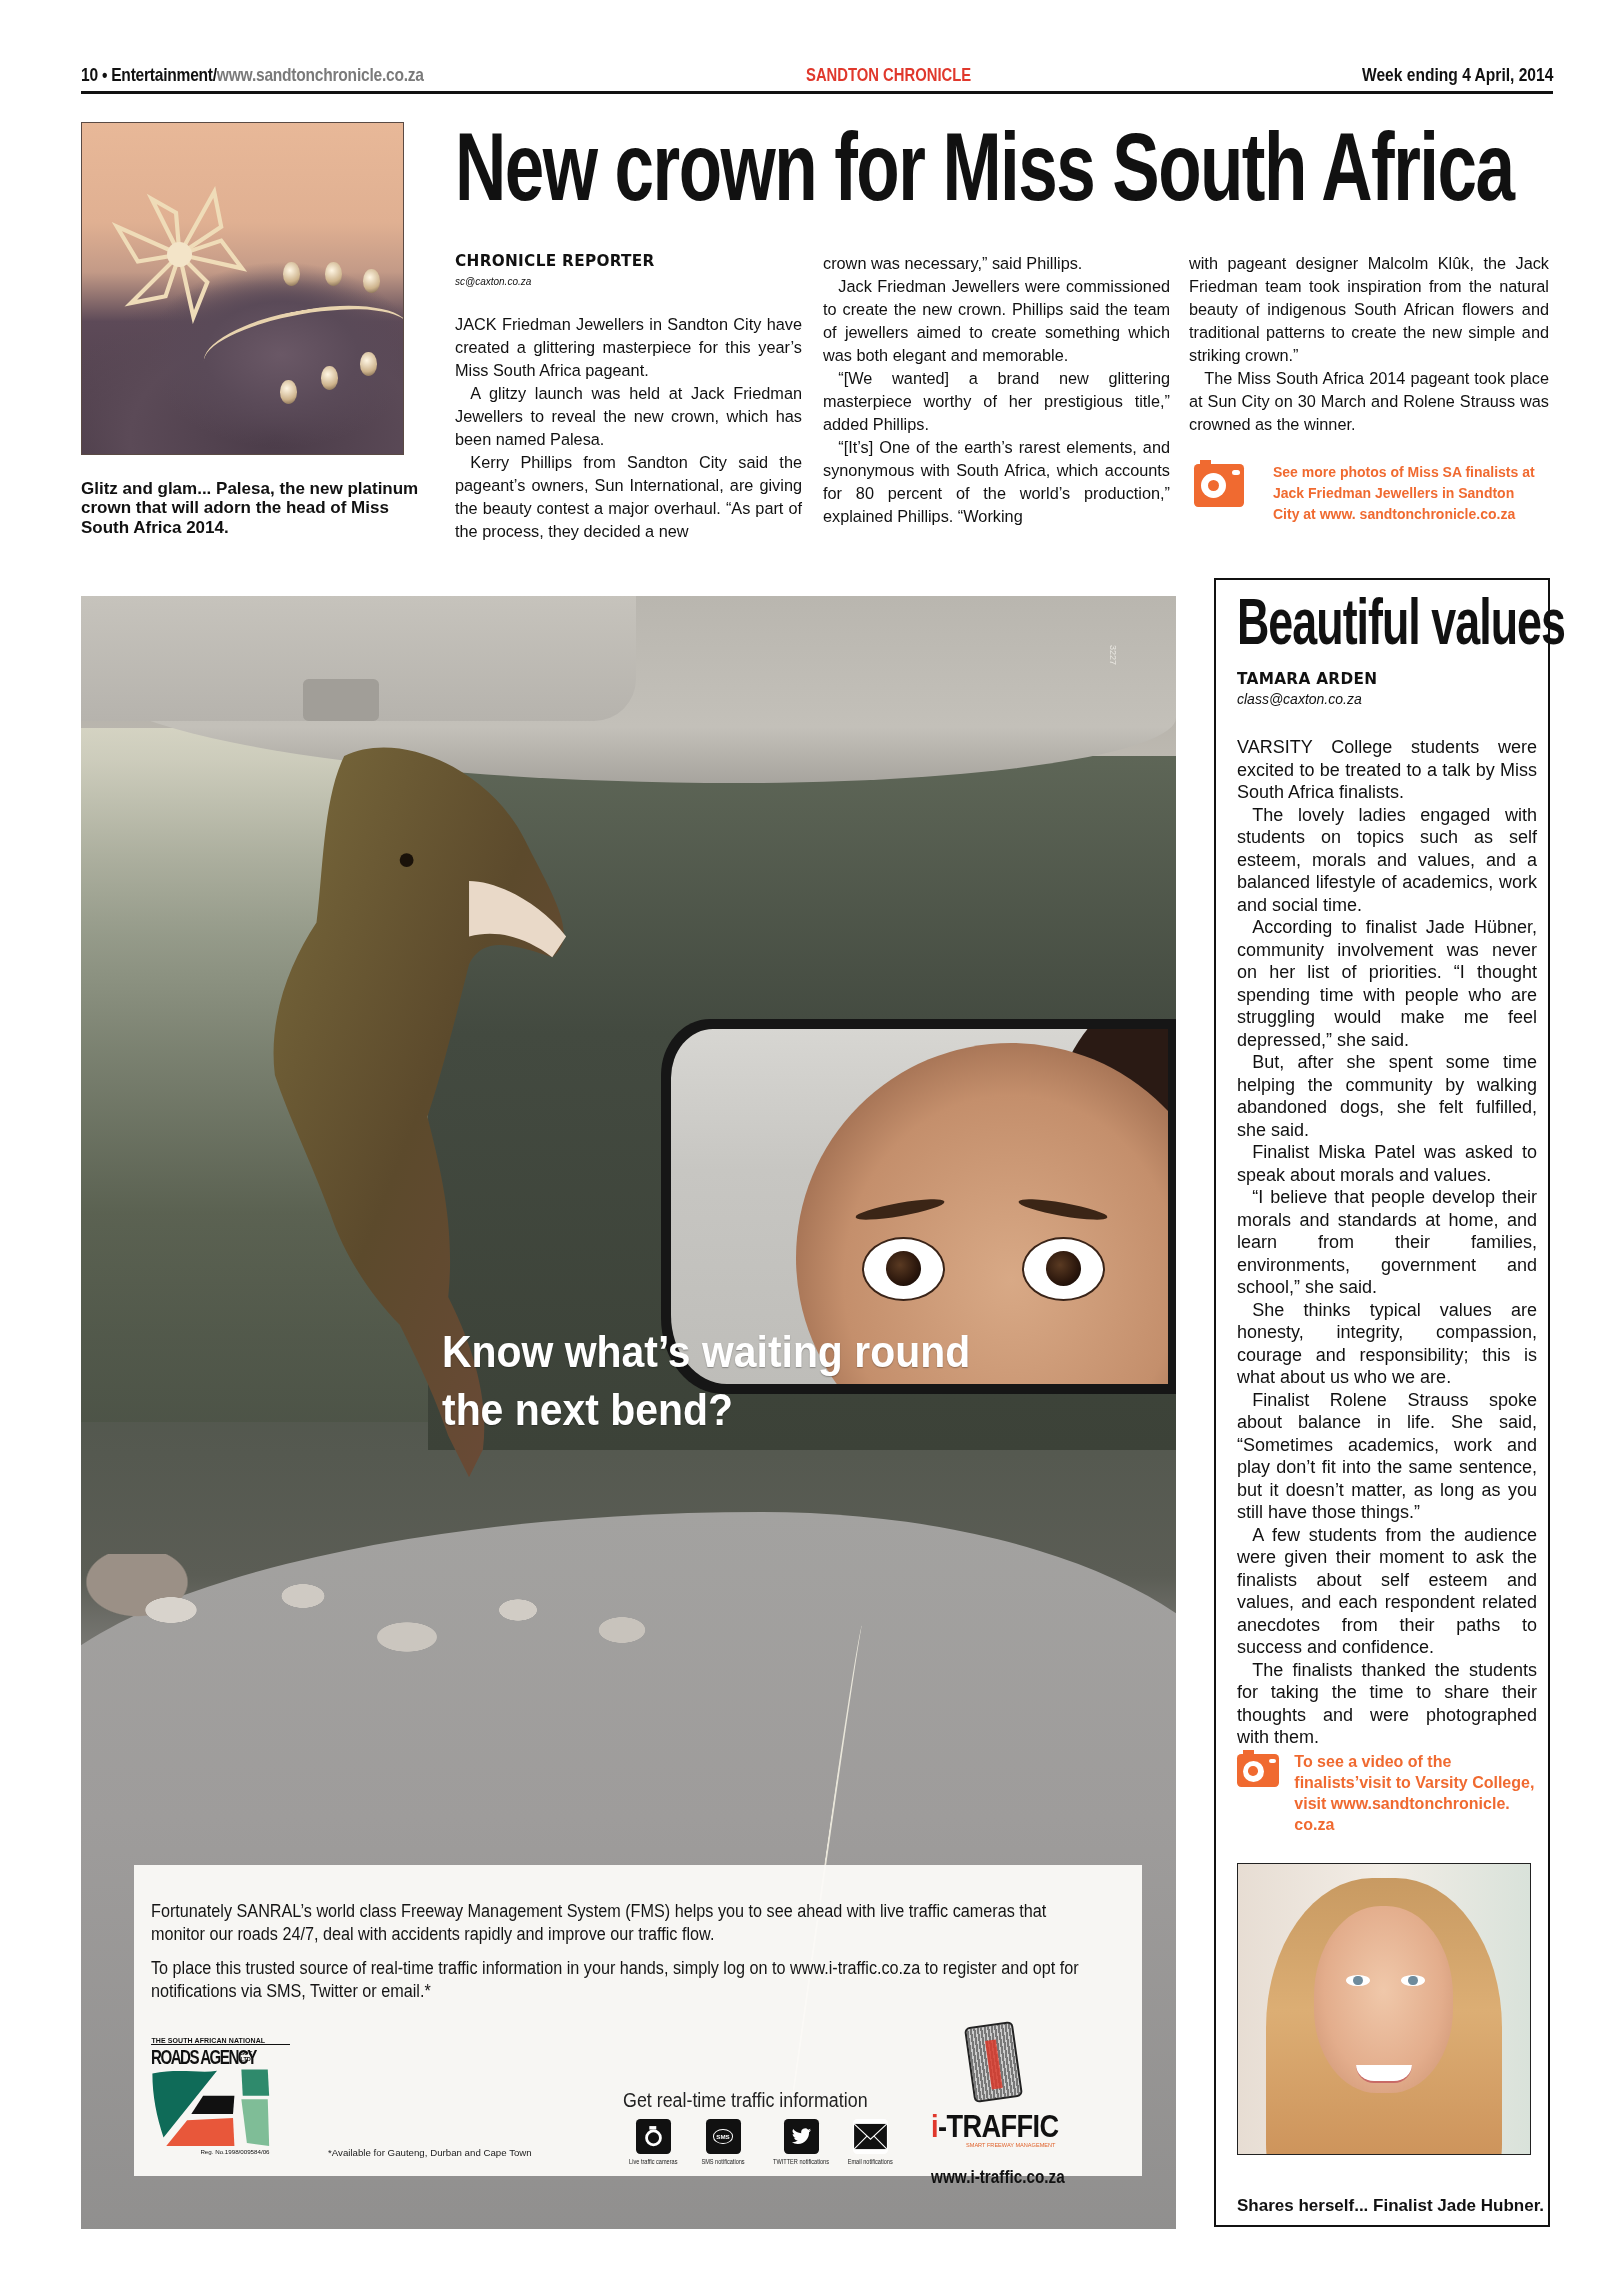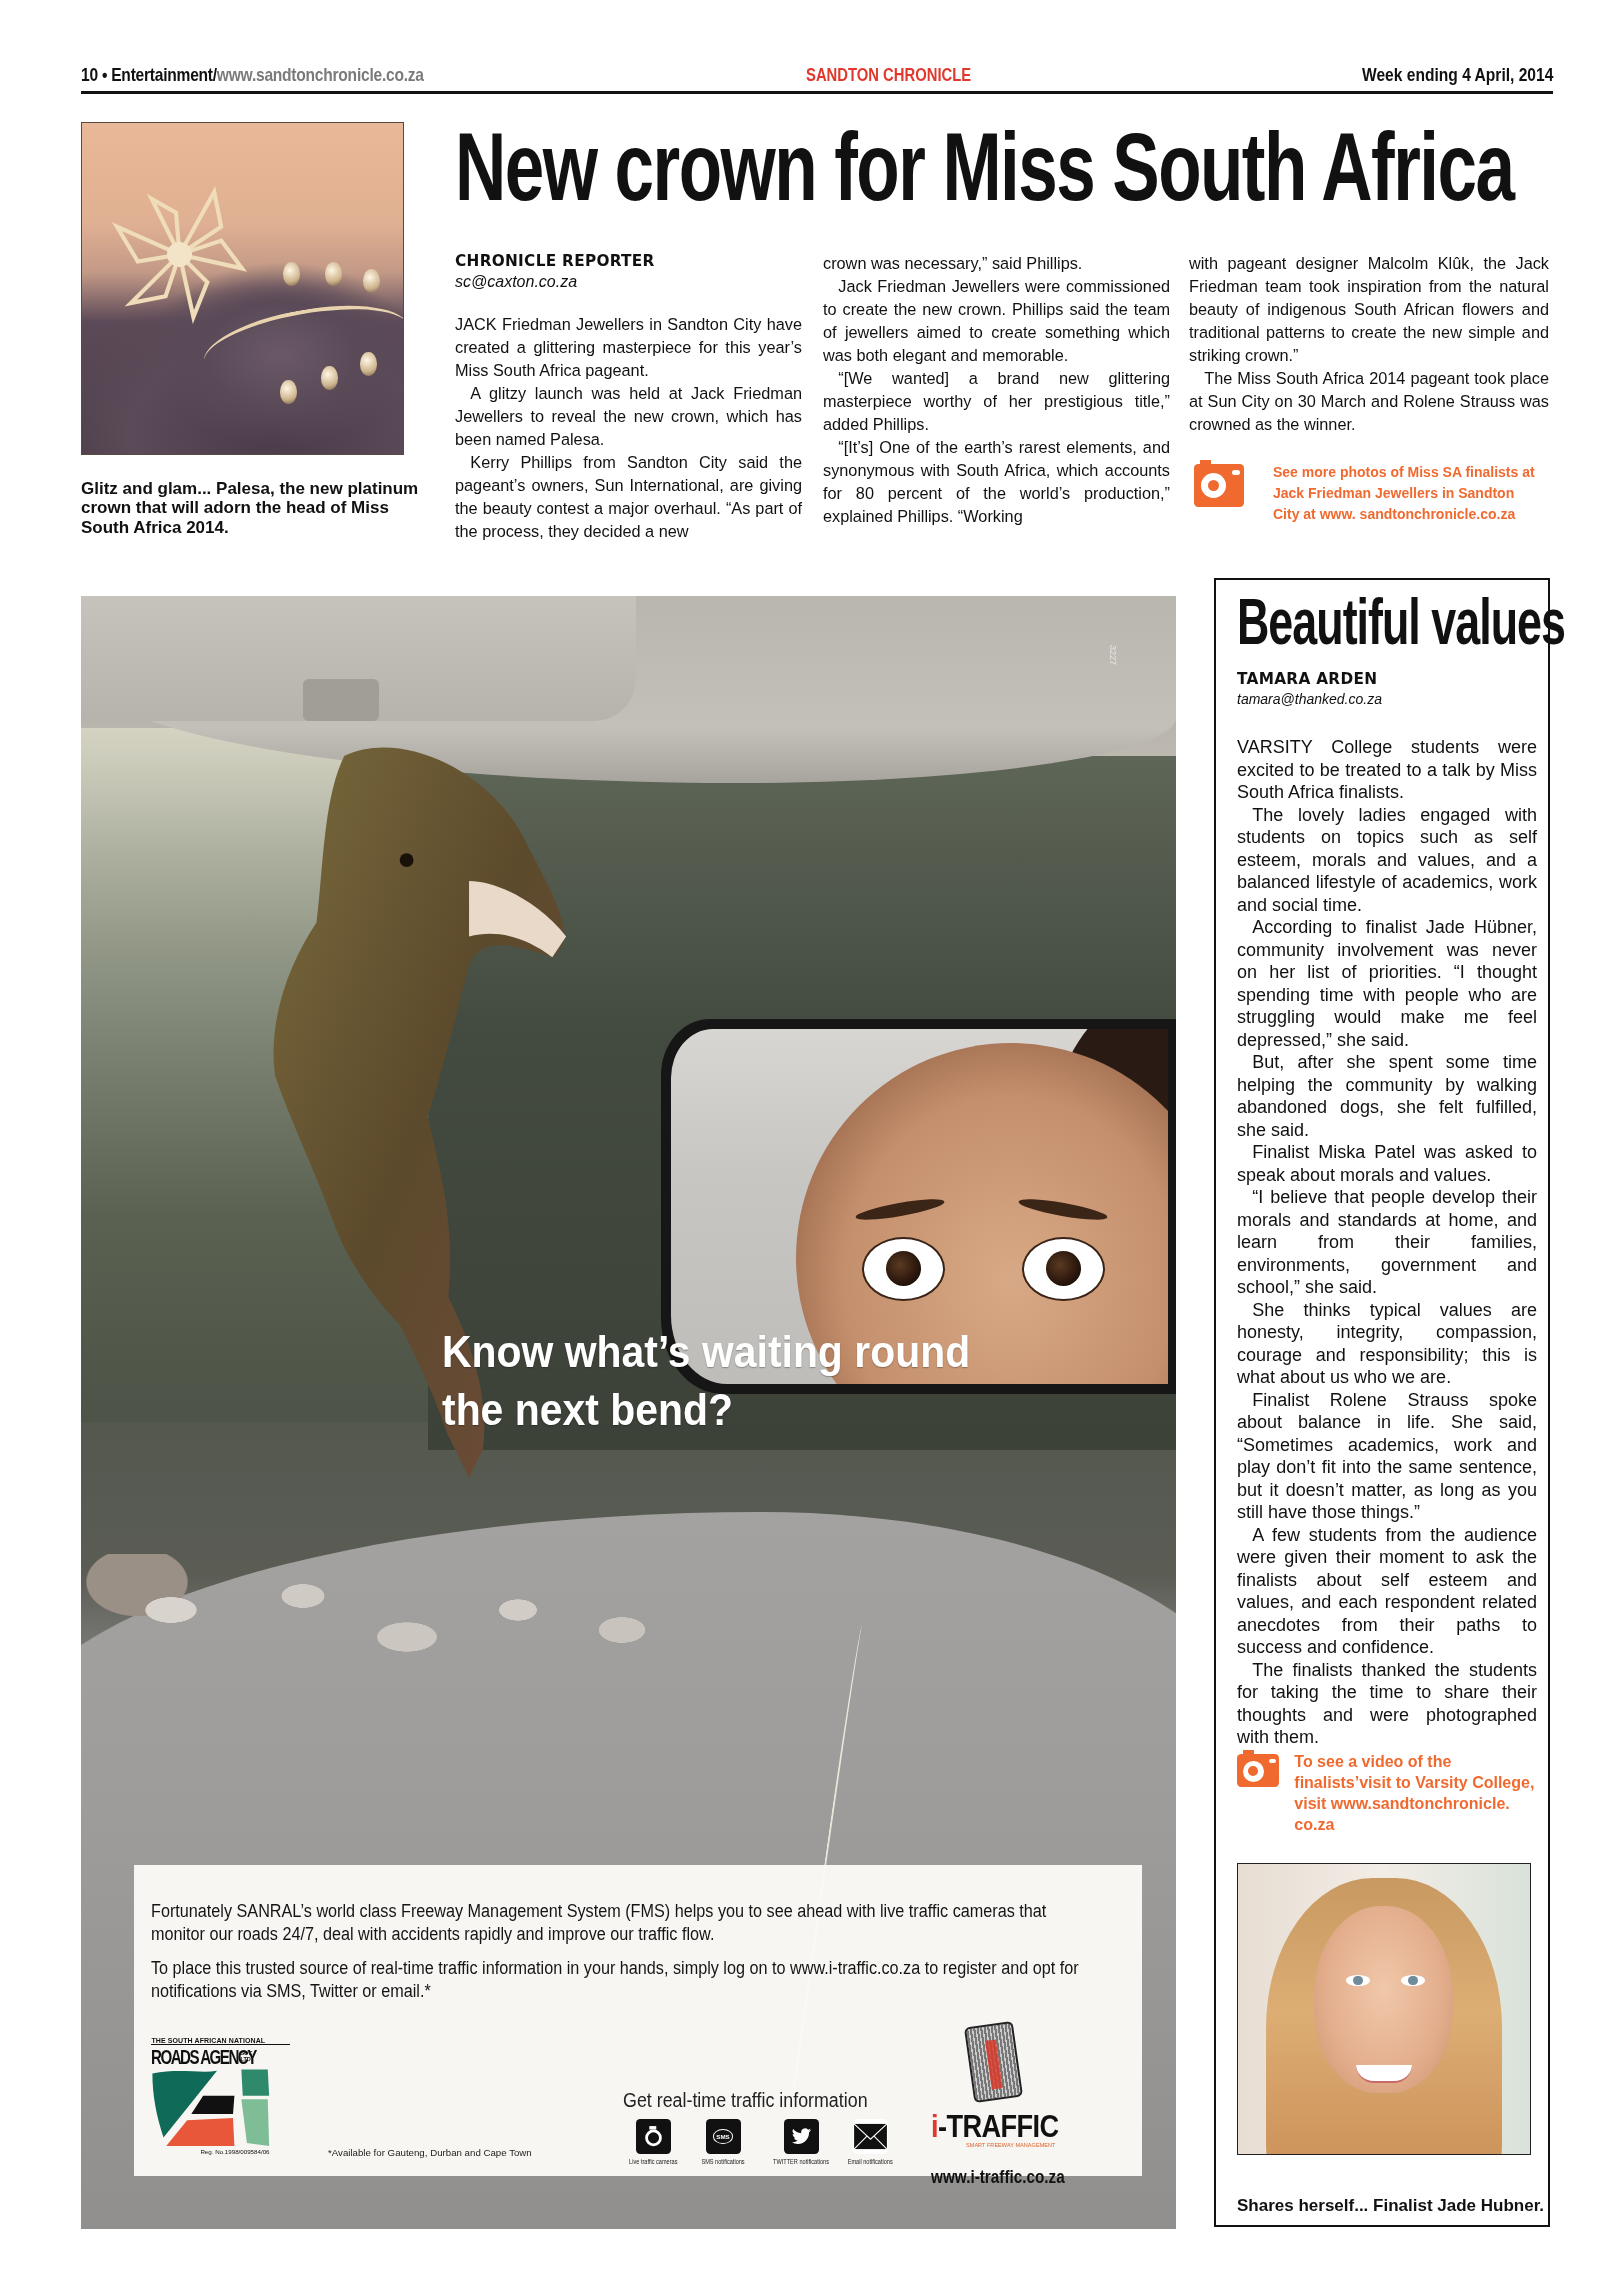--- a/index.html
+++ b/index.html
@@ -28,21 +28,21 @@
   .headline { position: absolute; left: 455px; top: 118px; font-family: "Liberation Sans Narrow", "Liberation Sans", sans-serif; font-weight: 700; font-size: 96px; line-height: 97px; letter-spacing: -2.1px; transform: scaleX(0.74); transform-origin: left top; white-space: nowrap; }
 
   .article-cols { position: absolute; left: 455px; top: 252px; width: 1093px; height: 305px; }
   .col { position: absolute; top: 0; width: 347px; font-size: 16.3px; line-height: 23px; text-align: justify; }
   .col p { text-indent: 0; }
   .col p.ind { text-indent: 15.3px; }
   .col1 { left: 0; }
   .col2 { left: 368px; }
   .col3 { left: 734px; width: 360px; }
   .byline { font-family: "DejaVu Sans", sans-serif; font-weight: 700; font-size: 15.3px; letter-spacing: 0.3px; line-height: 19.4px; }
-  .email { font-style: italic; font-size: 16px; line-height: 21px; margin-bottom: 21px; }
+  .email { font-style: italic; font-size: 10px; line-height: 21px; margin-bottom: 21px; }
 
   .promo { position: absolute; display: flex; align-items: flex-start; color: #f06a30; font-weight: 700; }
   .promo .cam { flex: none; position: relative; background: #f06a30; border-radius: 4.2px; }
   .promo .cam::before { content: ""; position: absolute; top: -4.2px; left: 5.6px; width: 11px; height: 4.2px; background: #f06a30; }
   .promo .cam .lens { position: absolute; border-radius: 50%; background: #fff; }
   .promo .cam .lens::after { content: ""; position: absolute; border-radius: 50%; background: #f06a30; }
   .promo .cam .flash { position: absolute; background: #fff; border-radius: 2.8px; }
   .promo1 { left: 1194px; top: 462px; width: 347px; font-size: 14px; line-height: 21px; }
   .promo1 .cam { width: 50px; height: 43px; margin-right: 29px; margin-top: 2.1px; }
   .promo1 .cam .lens { left: 7px; top: 9px; width: 25px; height: 25px; }
@@ -300,21 +300,21 @@
       <div class="name"><span class="i">i</span><span>-TRAFFIC</span></div>
       <div class="sub">SMART FREEWAY MANAGEMENT</div>
       <div class="web">www.i-traffic.co.za</div>
     </div>
   </div>
 </section>
 
 <aside class="sidebar">
   <h2 class="title">Beautiful values</h2>
   <div class="by byline">TAMARA ARDEN</div>
-  <div class="em">tamara@thanked.co.za</div>
+  <div class="em">class@caxton.co.za</div>
   <div class="body">
     <p>VARSITY College students were excited to be treated to a talk by Miss South Africa finalists.</p>
     <p class="ind">The lovely ladies engaged with students on topics such as self esteem, morals and values, and a balanced lifestyle of academics, work and social time.</p>
     <p class="ind">According to finalist Jade Hübner, community involvement was never on her list of priorities. “I thought spending time with people who are struggling would make me feel depressed,” she said.</p>
     <p class="ind">But, after she spent some time helping the community by walking abandoned dogs, she felt fulfilled, she said.</p>
     <p class="ind">Finalist Miska Patel was asked to speak about morals and values.</p>
     <p class="ind">“I believe that people develop their morals and standards at home, and learn from their families, environments, government and school,” she said.</p>
     <p class="ind">She thinks typical values are honesty, integrity, compassion, courage and responsibility; this is what about us who we are.</p>
     <p class="ind">Finalist Rolene Strauss spoke about balance in life. She said, “Sometimes academics, work and play don’t fit into the same sentence, but it doesn’t matter, as long as you still have those things.”</p>
     <p class="ind">A few students from the audience were given their moment to ask the finalists about self esteem and values, and each respondent related anecdotes from their paths to success and confidence.</p>

